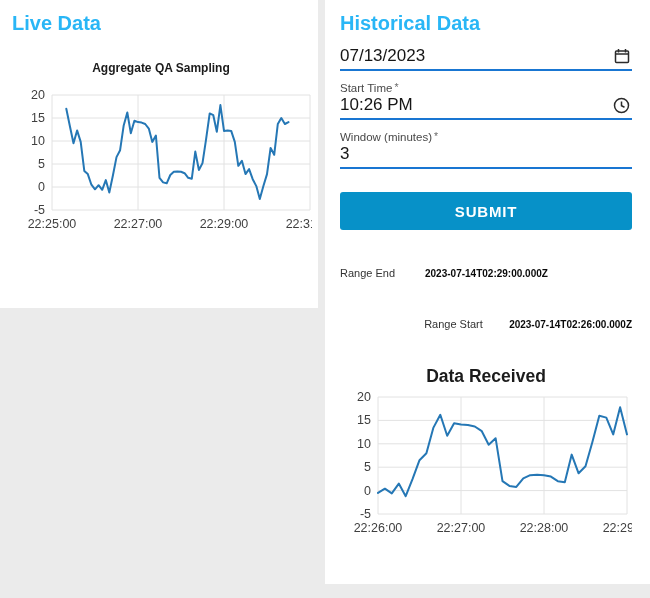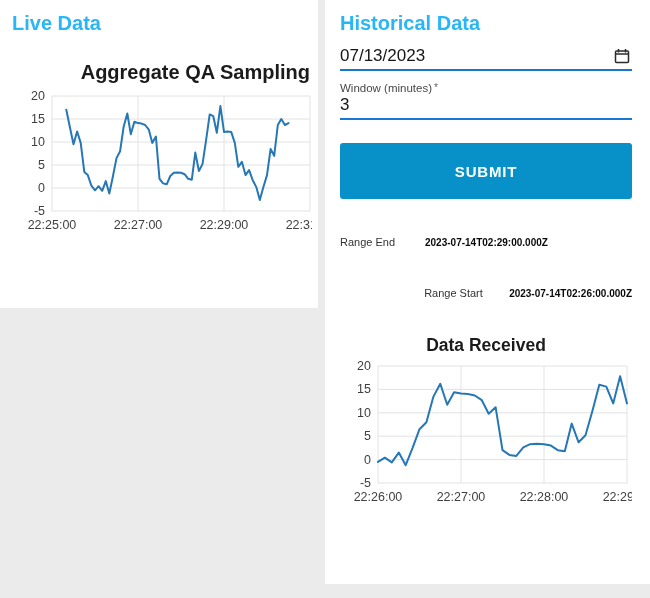--- a/index.html
+++ b/index.html
@@ -15,26 +15,26 @@
     background: var(--card-bg, #fff);
     height: 308px;
     padding: 12px 8px 0 12px;
   }
   .panel-heading {
     font-size: 20px;
     font-weight: 600;
     color: var(--heading, #29b6f6);
   }
   .chart-title {
-    text-align: right;
-    font-size: 20px;
+    text-align: center;
+    font-size: 12px;
     font-weight: 600;
     color: var(--chart-title, #1b1b1b);
     margin-top: 26px;
-    margin-bottom: 4px;
+    margin-bottom: 12px;
   }
   .col-right {
     width: 325px;
     height: 584px;
     background: var(--card-bg, #fff);
     padding: 12px 18px 8px 15px;
     flex: 0 0 auto;
   }
   .field { margin-top: 10px; }
   .field:first-of-type { margin-top: 27px; }
@@ -47,21 +47,21 @@
     padding: 1px 2px 3px 0;
   }
   .field-input {
     border: none; outline: none; background: transparent;
     font-family: "Liberation Sans", sans-serif;
     font-size: 17px; color: var(--field-value, #161616);
     flex: 1; min-width: 0; padding: 0;
   }
   .field-icon { flex: 0 0 auto; cursor: pointer; display: flex; align-items: center; }
   .submit-btn {
-    display: block; width: 100%; height: 56px; margin-top: 23px;
+    display: block; width: 100%; height: 38px; margin-top: 23px;
     background: var(--button-bg, #0791c8);
     color: var(--button-text, #fff);
     border: none; border-radius: 3px;
     font-family: "Liberation Sans", sans-serif;
     font-size: 15px; font-weight: 700; letter-spacing: 0.8px;
     cursor: pointer;
   }
   .range-row { display: flex; align-items: baseline; margin-top: 37px; }
   .range-row + .range-row { margin-top: 39px; justify-content: flex-end; }
   .range-label { flex: 0 0 85px; font-size: 11px; color: var(--range-label, #333); }
@@ -126,20 +126,34 @@
         <svg class="icon-svg" width="16" height="16" viewBox="0 0 16 16">
           <rect x="1.5" y="3" width="13" height="11.5" rx="1"></rect>
           <line x1="4.5" y1="1" x2="4.5" y2="4.5"></line>
           <line x1="11.5" y1="1" x2="11.5" y2="4.5"></line>
           <line x1="1.5" y1="6" x2="14.5" y2="6"></line>
         </svg>
       </span>
     </div>
   </div>
 
+  <div class="field">
+    <div class="field-label">
+      <span>Start Time</span><span class="req">*</span>
+    </div>
+    <div class="field-row">
+      <input class="field-input" type="text" value="10:26 PM" style="">
+      <span class="field-icon">
+        <svg class="icon-svg" width="17" height="17" viewBox="0 0 17 17">
+          <circle cx="8.5" cy="8.5" r="7"></circle>
+          <polyline points="8.5,4.5 8.5,8.8 11.5,10.2"></polyline>
+        </svg>
+      </span>
+    </div>
+  </div>
 
   <div class="field">
     <div class="field-label">
       <span>Window (minutes)</span><span class="req">*</span>
     </div>
     <div class="field-row">
       <input class="field-input" type="text" value="3" style="">
     </div>
   </div>
 

